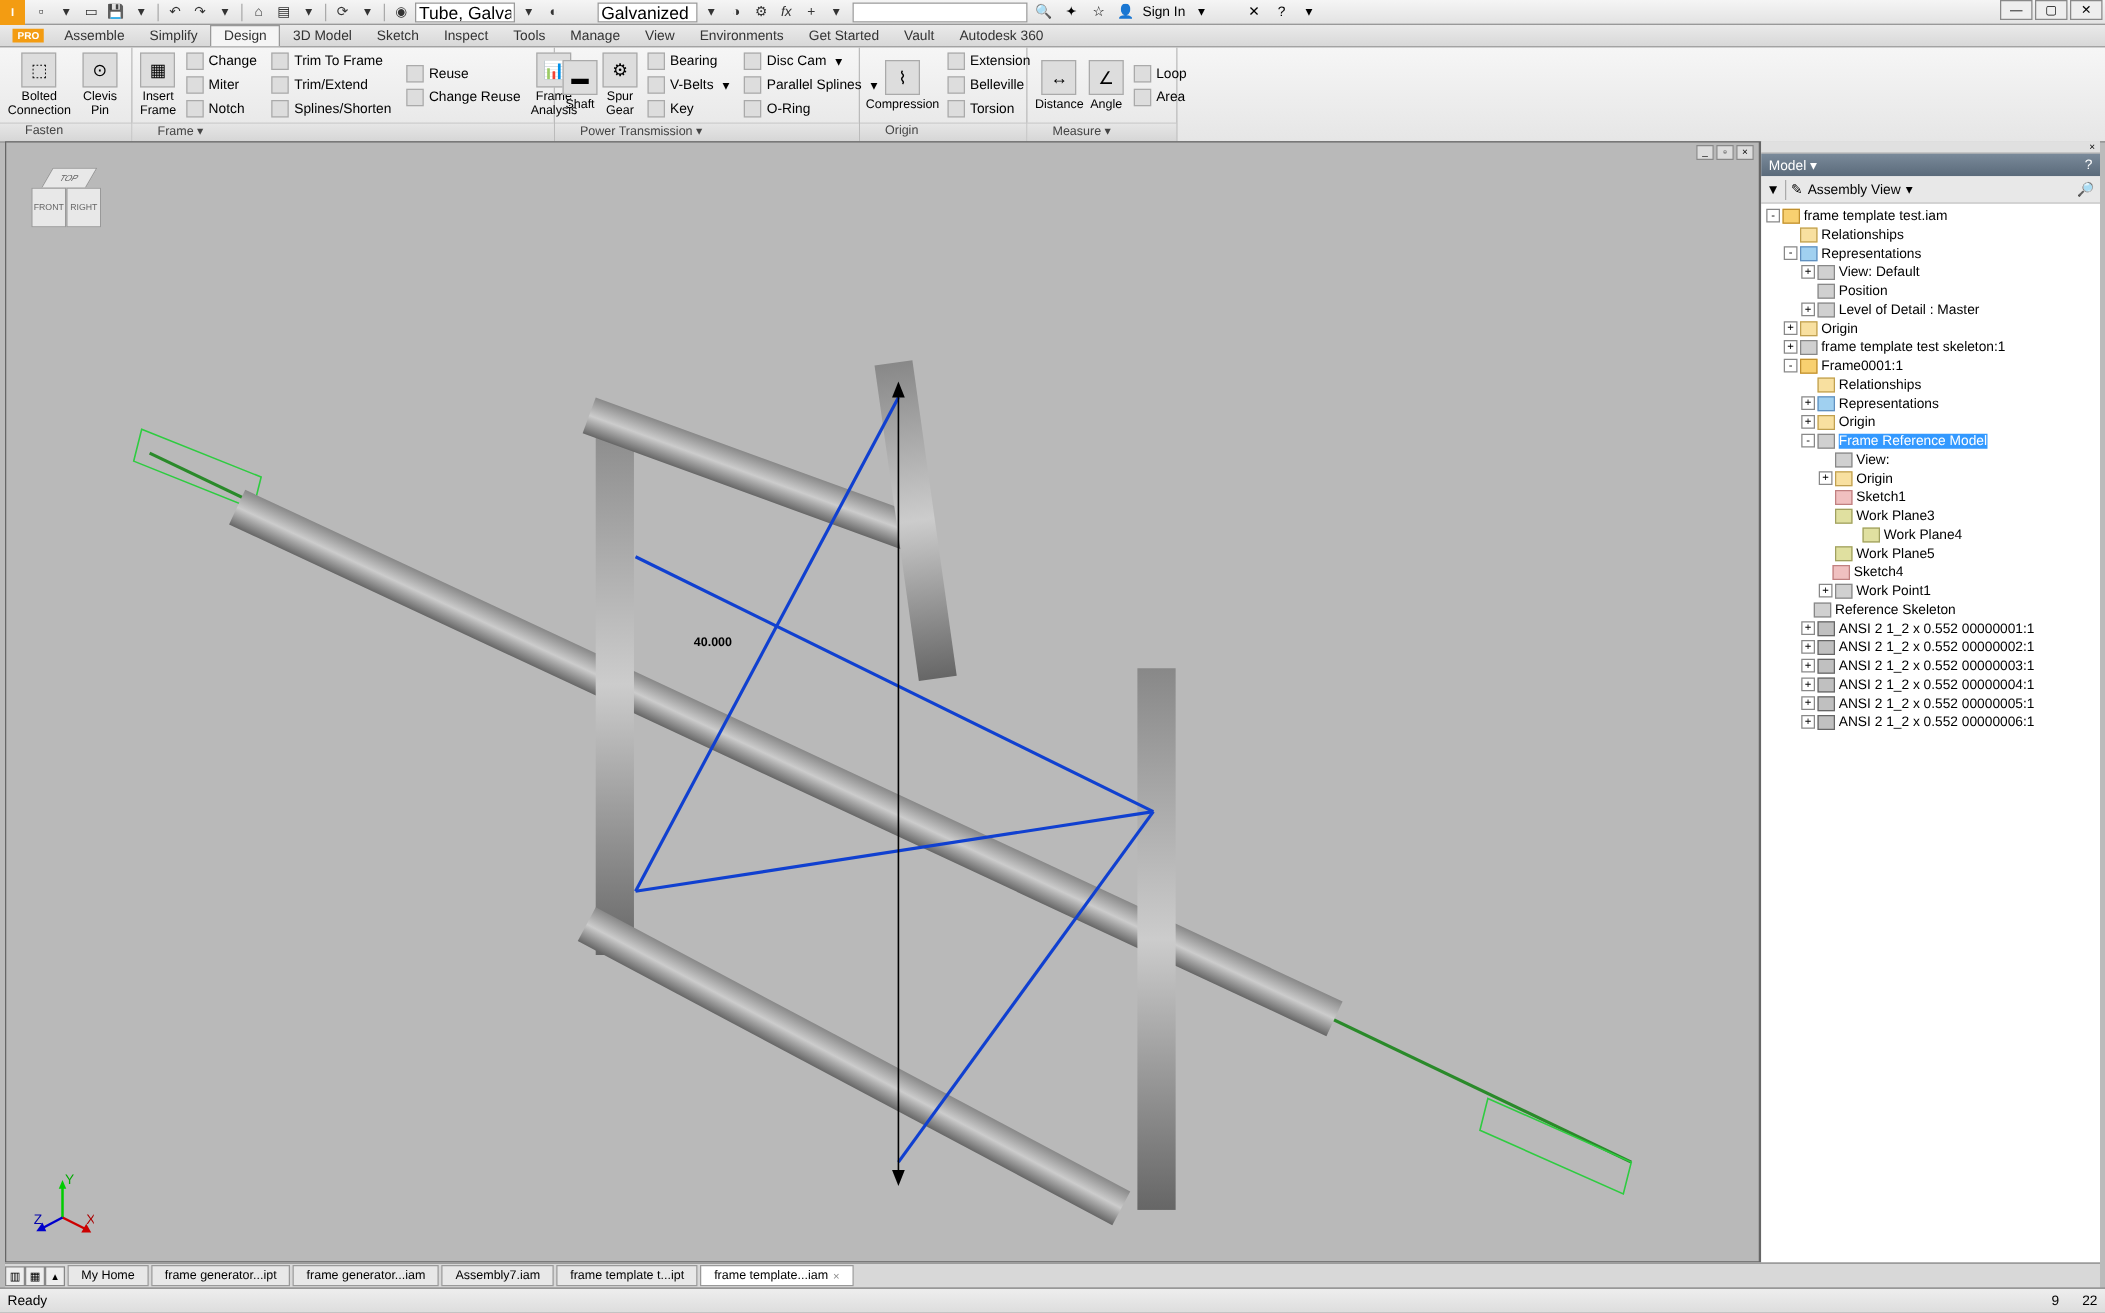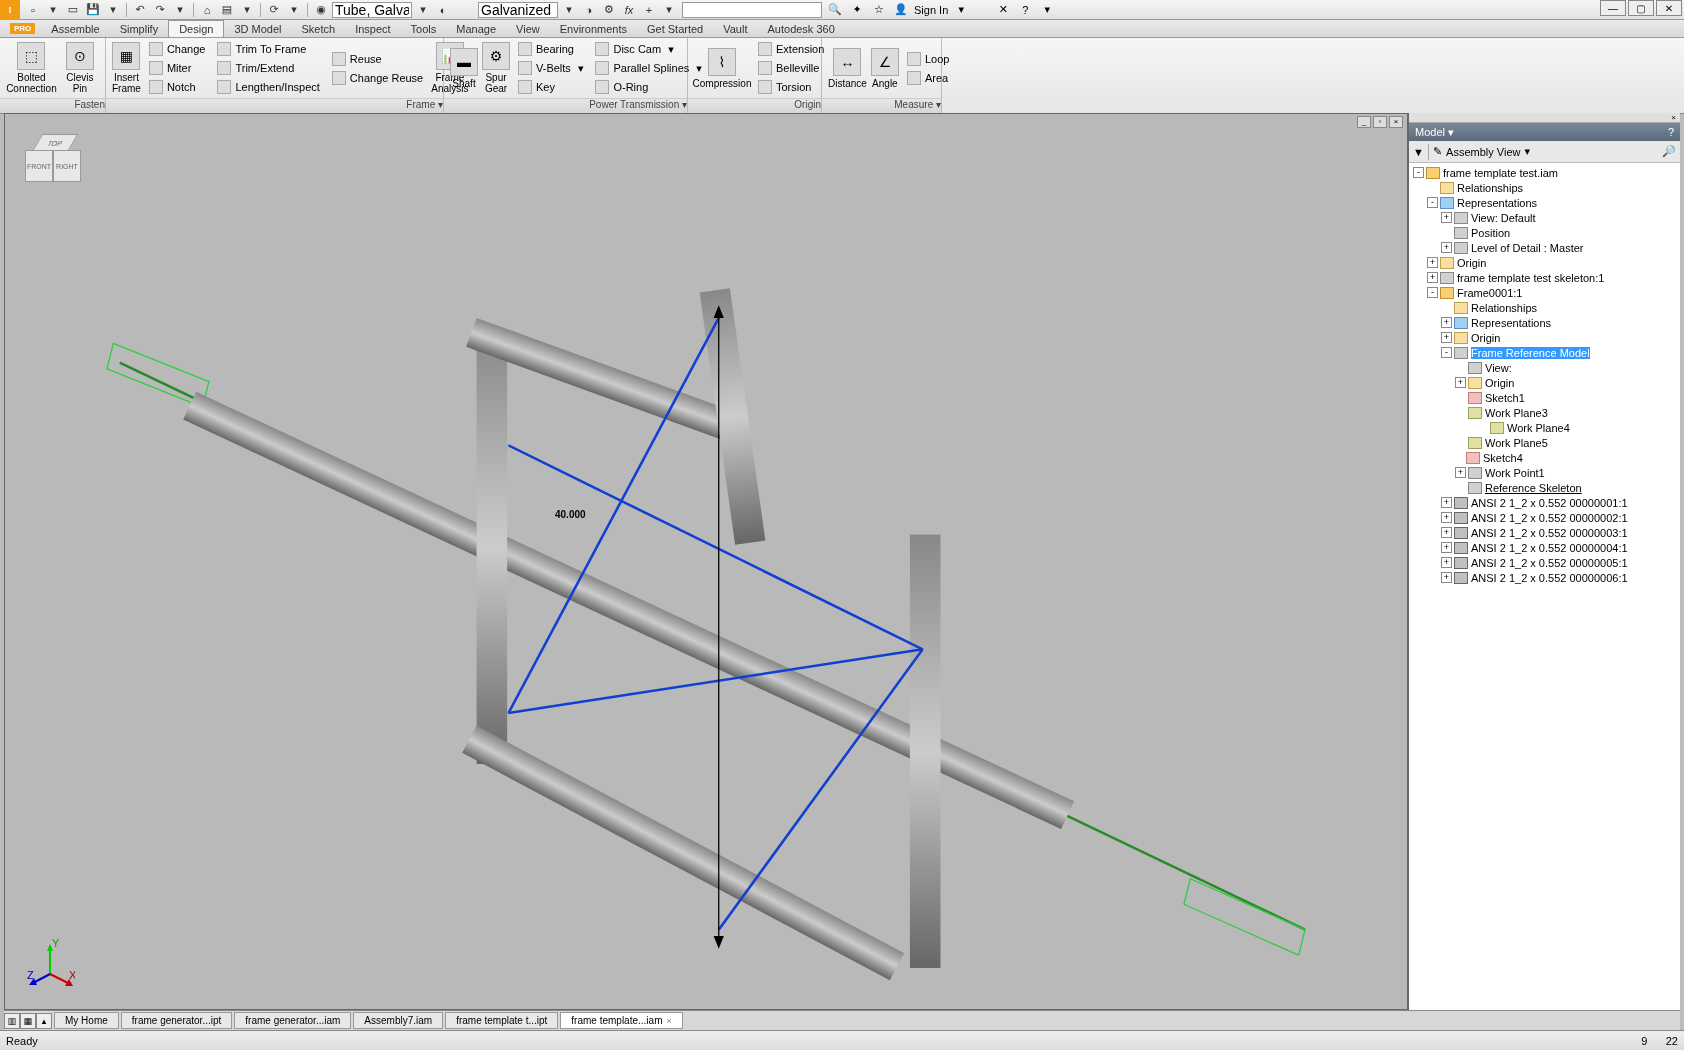--- a/index.html
+++ b/index.html
@@ -22,21 +22,21 @@
 
 .menubar { height: 18px; background: linear-gradient(#eaeaea,#d8d8d8); display: flex; align-items: center; padding-left: 10px; gap: 0; border-bottom: 1px solid #999; }
 .menuitem { padding: 2px 10px; font-size: 11px; color: #333; cursor: pointer; }
 .menuitem.active { background: #f5f5f5; border: 1px solid #999; border-bottom: none; }
 .pro-badge { background:#f39c12; color:#fff; padding:1px 4px; font-size:8px; font-weight:bold; margin-right:6px; }
 
 
 .ribbon { height: 76px; background: linear-gradient(#f6f6f6,#e6e6e6); display: flex; border-bottom: 1px solid #888; }
 .panel { border-right: 1px solid #bbb; display: flex; flex-direction: column; }
 .panel-body { flex: 1; display: flex; align-items: center; padding: 2px 6px; gap: 4px; }
-.panel-label { height: 16px; background: linear-gradient(#e6e6e6,#d6d6d6); text-align: right; font-size: 10px; color: #444; border-top: 1px solid #ccc; padding-left: 20px; }
+.panel-label { height: 16px; background: linear-gradient(#e6e6e6,#d6d6d6); text-align: left; font-size: 10px; color: #444; border-top: 1px solid #ccc; padding-left: 20px; }
 .bigbtn { display: flex; flex-direction: column; align-items: center; justify-content: center; width: 56px; height: 56px; cursor: pointer; }
 .bigbtn .icn { width: 28px; height: 28px; background: #ddd; border: 1px solid #aaa; margin-bottom: 2px; display:flex; align-items:center; justify-content:center; font-size:14px;}
 .bigbtn span { font-size: 10px; text-align: center; line-height: 11px; }
 .smallcol { display: flex; flex-direction: column; gap: 1px; }
 .smallbtn { display: flex; align-items: center; height: 18px; padding: 0 4px; cursor: pointer; gap: 4px; white-space:nowrap;}
 .smallbtn .si { width: 14px; height: 14px; background: #ddd; border: 1px solid #aaa; display:inline-block;}
 .smallbtn span { font-size: 11px; }
 
 
 .main { position: absolute; top: 113px; left: 4px; right: 4px; bottom: 40px; display: flex; }
@@ -182,21 +182,21 @@
         <div class="smallbtn">
             <span class="si"></span>
             <span>Trim To Frame</span>
           </div>
         <div class="smallbtn">
             <span class="si"></span>
             <span>Trim/Extend</span>
           </div>
         <div class="smallbtn">
             <span class="si"></span>
-            <span>Lengthen/Inspect</span>
+            <span>Splines/Shorten</span>
           </div>
       </div>
       <div class="smallcol">
         <div class="smallbtn">
             <span class="si"></span>
             <span>Reuse</span>
           </div>
         <div class="smallbtn">
             <span class="si"></span>
             <span>Change Reuse</span>
@@ -466,21 +466,21 @@
         <div class="tree-node" style="padding-left: 44px;">
           <span class="noexp"></span>
           <span class="ticn ti-sketch"></span>
           <span class="label">Sketch4</span>
         </div>
         <div class="tree-node" style="padding-left: 46px;">
           <span class="exp">+</span>
           <span class="ticn ti-part"></span>
           <span class="label">Work Point1</span>
         </div>
-        <div class="tree-node" style="padding-left: 46px; text-decoration: underline;">
+        <div class="tree-node" style="padding-left: 29px;">
           <span class="noexp"></span>
           <span class="ticn ti-part"></span>
           <span class="label">Reference Skeleton</span>
         </div>
         <div class="tree-node" style="padding-left: 32px;">
           <span class="exp">+</span>
           <span class="ticn ti-ibeam"></span>
           <span class="label">ANSI 2 1_2 x 0.552 00000001:1</span>
         </div>
         <div class="tree-node" style="padding-left: 32px;">

